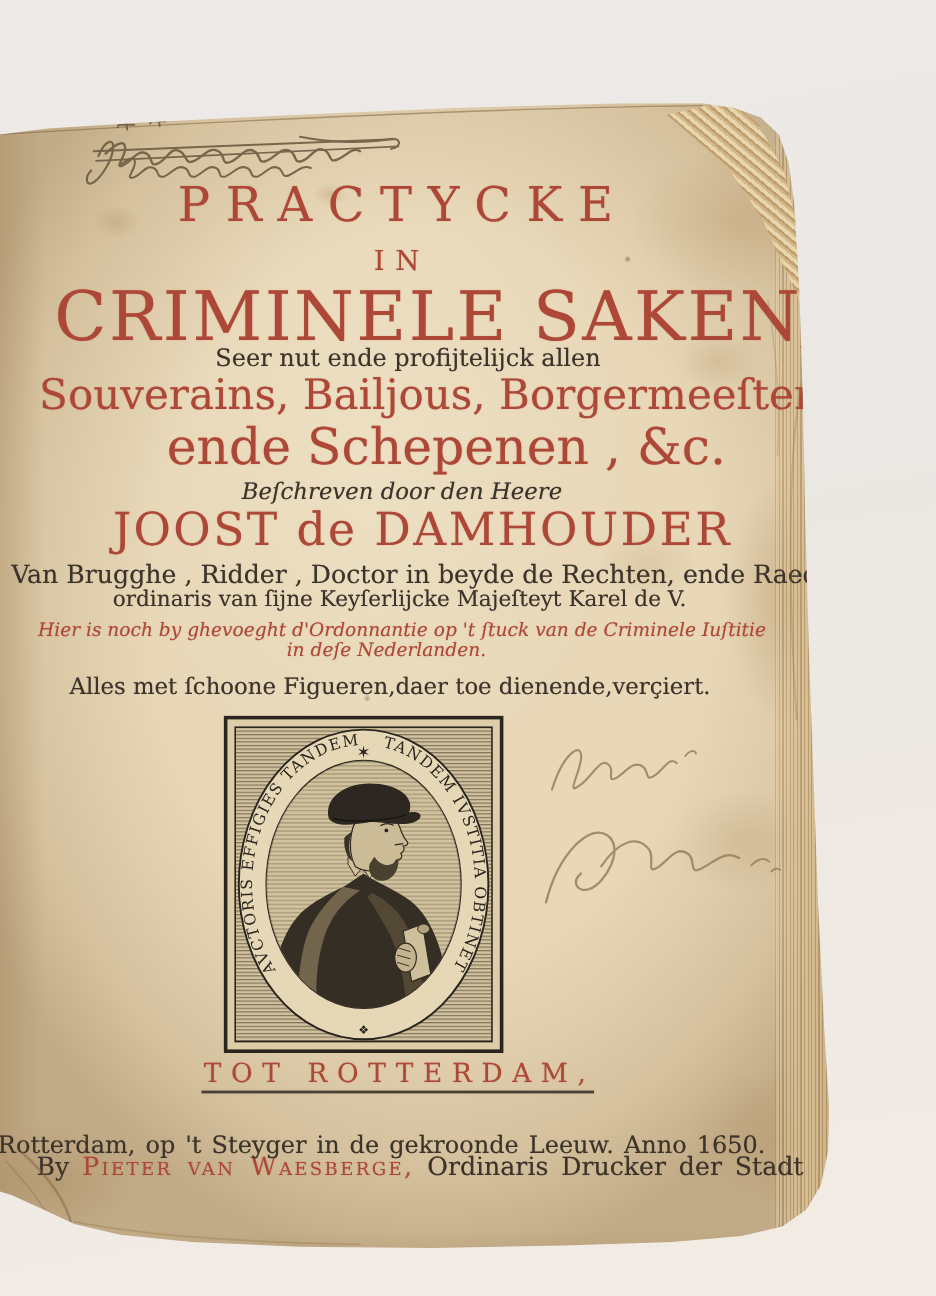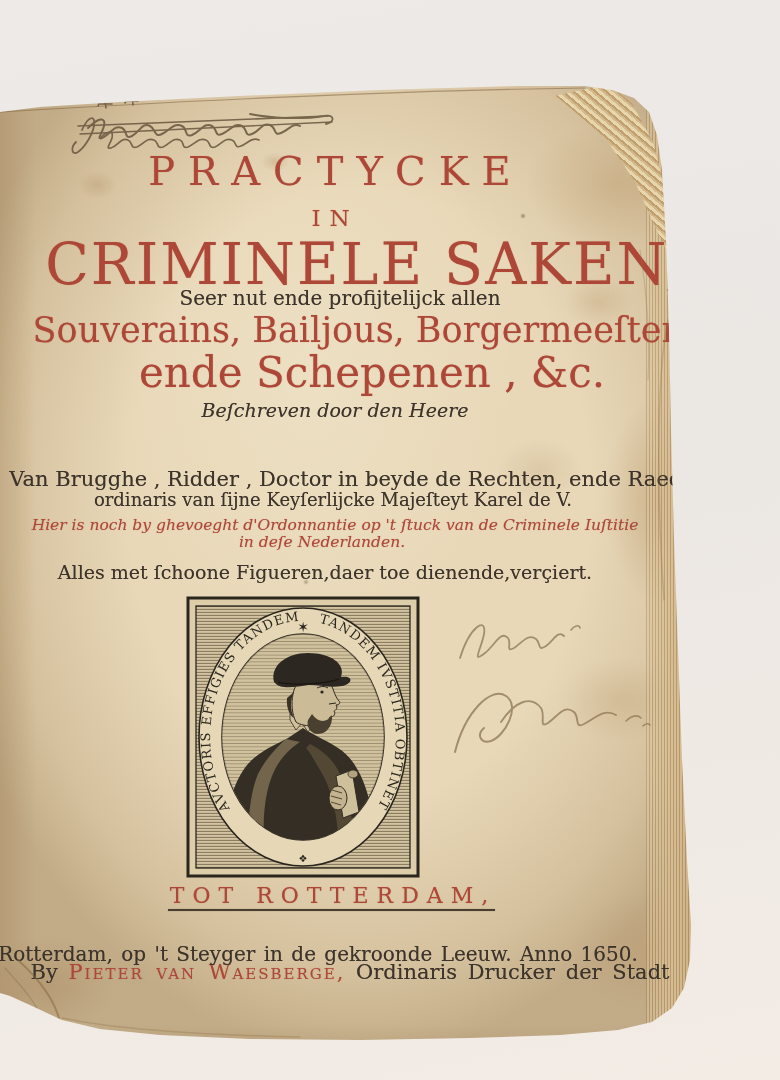--- a/index.html
+++ b/index.html
@@ -101,20 +101,21 @@
     </g>
   </svg>
 
   <p class="line t1 red">PRACTYCKE</p>
   <p class="line t2 red">IN</p>
   <p class="line t3 red">CRIMINELE SAKEN,</p>
   <p class="line sub blk">Seer nut ende profijtelijck allen</p>
   <p class="line aud1 red">Souverains, Bailjous, Borgermeeſters,</p>
   <p class="line aud2 red">ende Schepenen , &amp;c.</p>
   <p class="line byintro blk">Beſchreven door den Heere</p>
+  <p class="line author red">JOOST de DAMHOUDER</p>
   <p class="line titles1 blk">Van Brugghe , Ridder , Doctor in beyde de Rechten, ende Raedt</p>
   <p class="line titles2 blk">ordinaris van ſijne Keyſerlijcke Majeſteyt Karel de V.</p>
   <p class="line add1 red">Hier is noch by ghevoeght d'Ordonnantie op 't ſtuck van de Criminele Iuſtitie</p>
   <p class="line add2 red">in deſe Nederlanden.</p>
   <p class="line figs blk">Alles met ſchoone Figueren,daer toe dienende,verçiert.</p>
 
   <svg class="portrait" viewBox="0 0 234 282">
     <defs>
       <pattern id="phatch" width="1" height="3" patternUnits="userSpaceOnUse">
         <rect width="1" height="3" fill="#d3c3a0"></rect>

